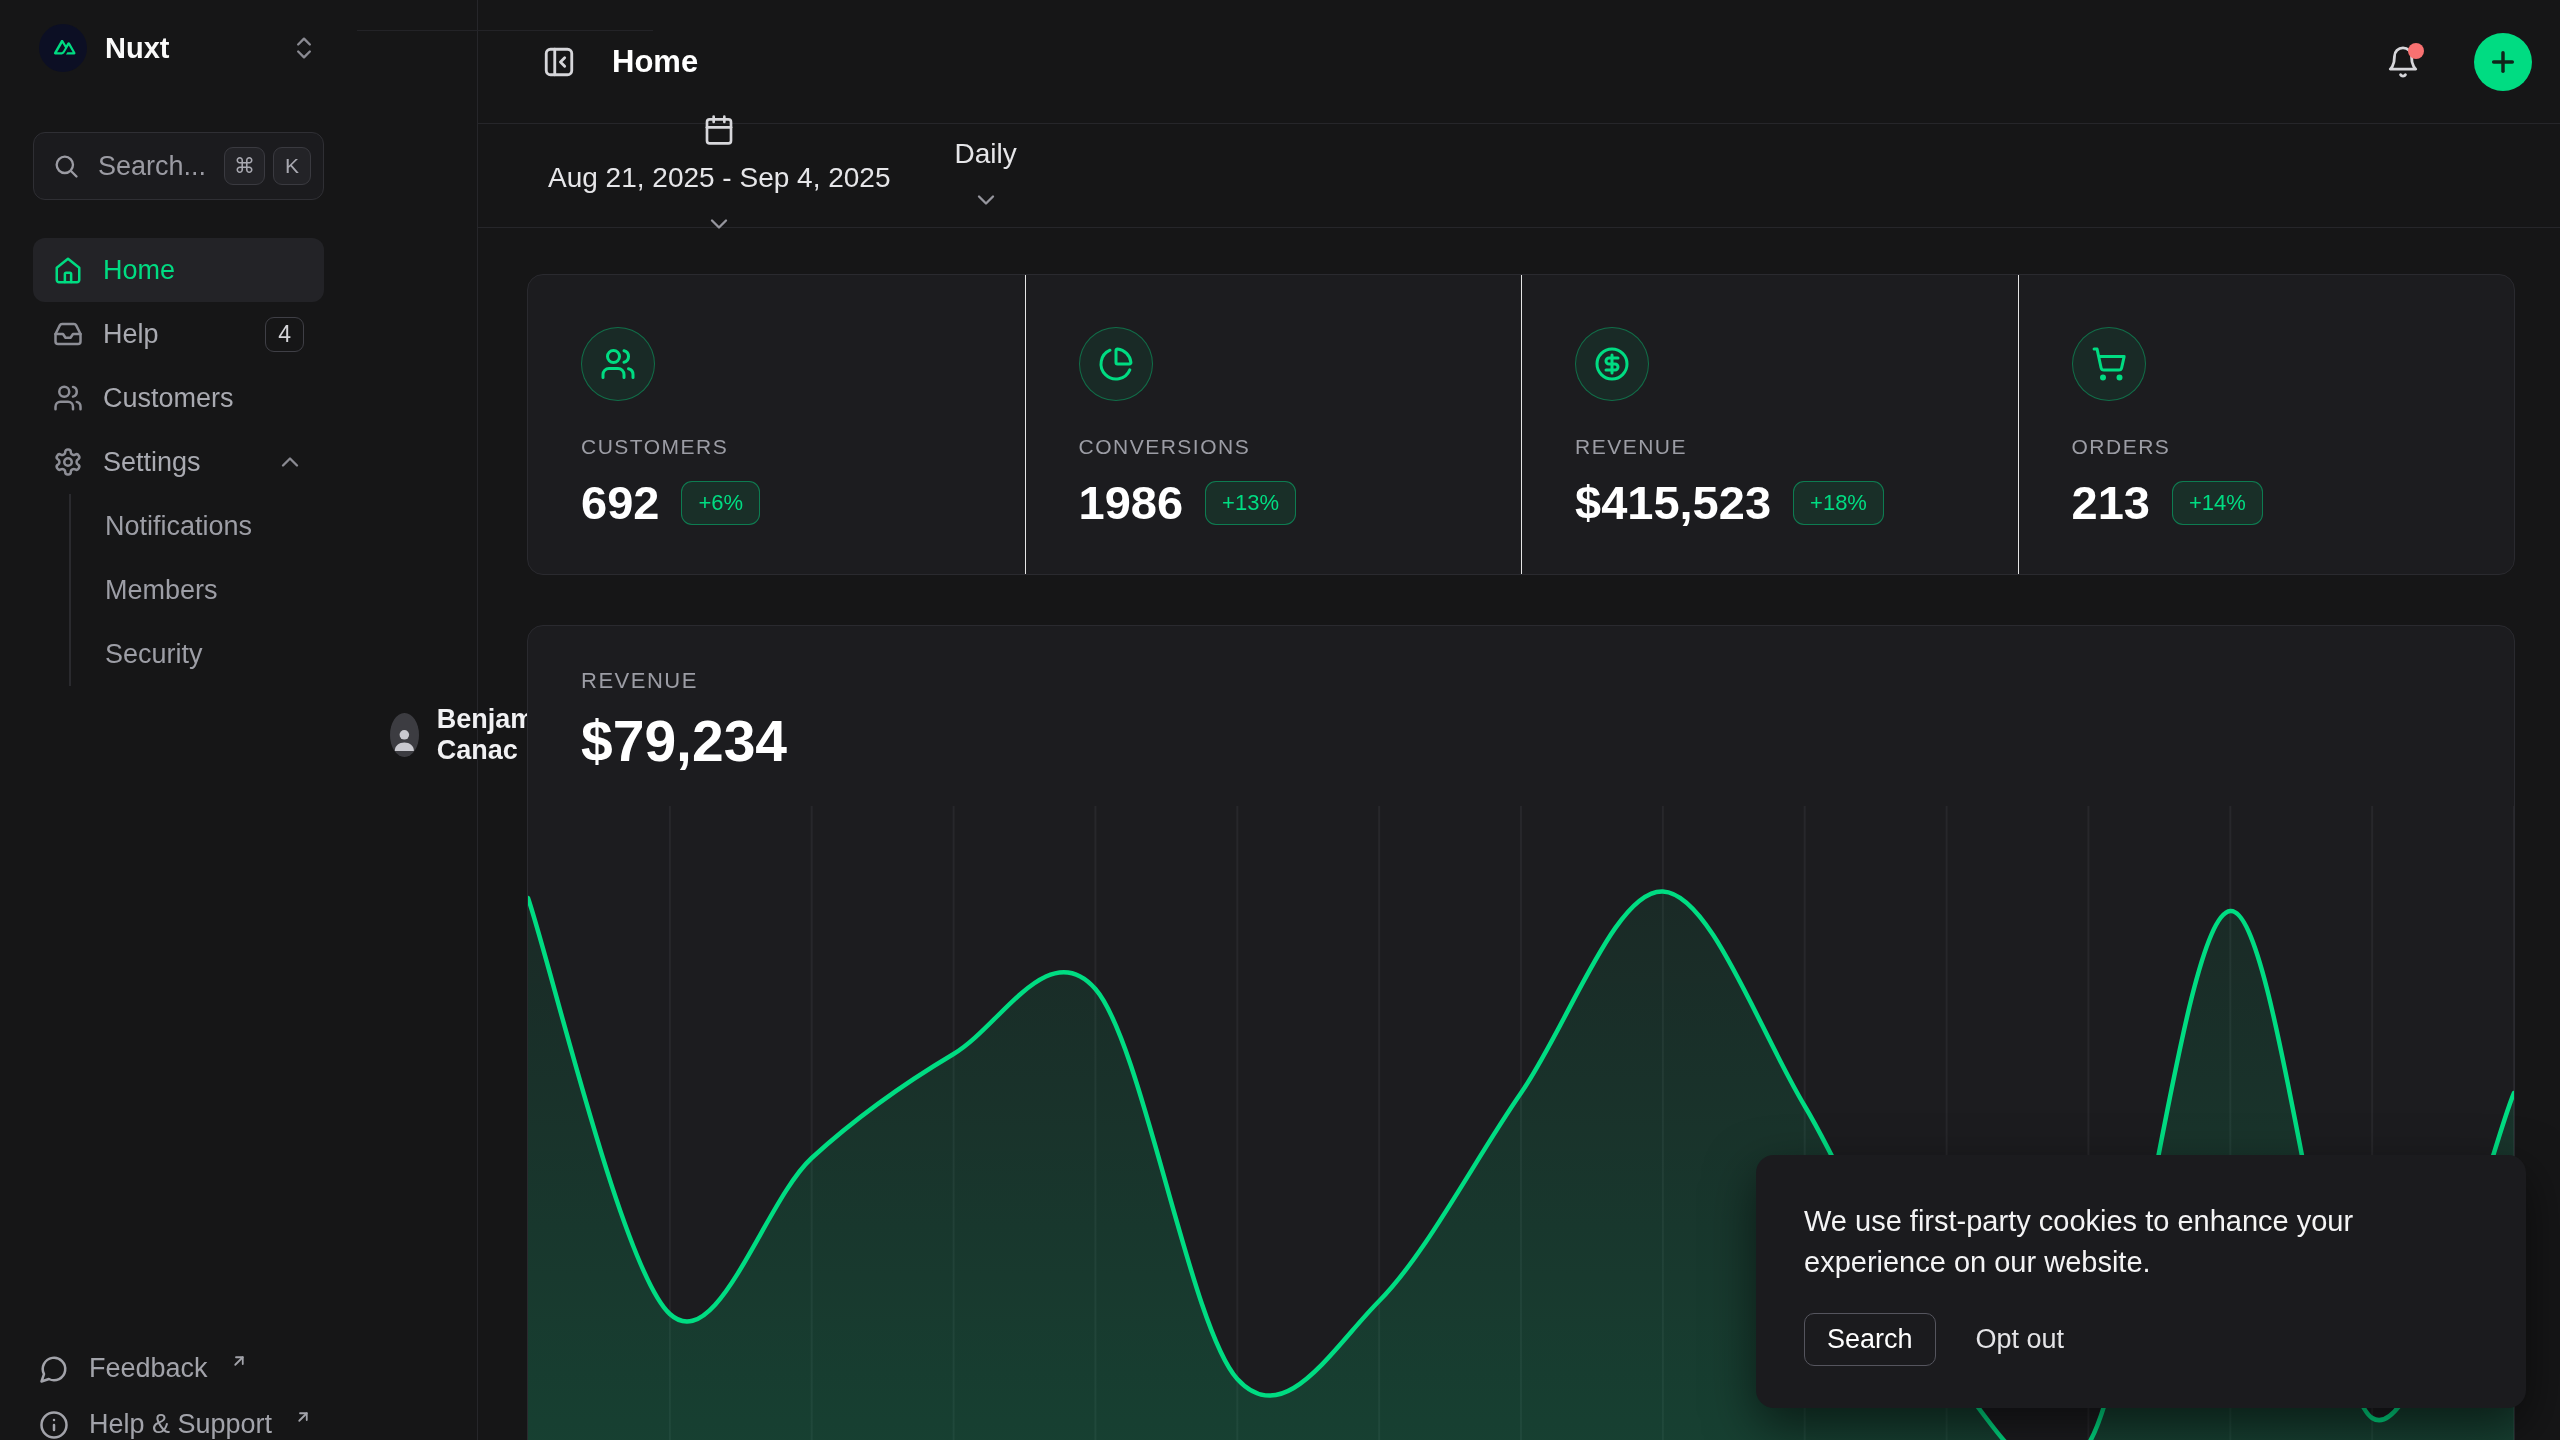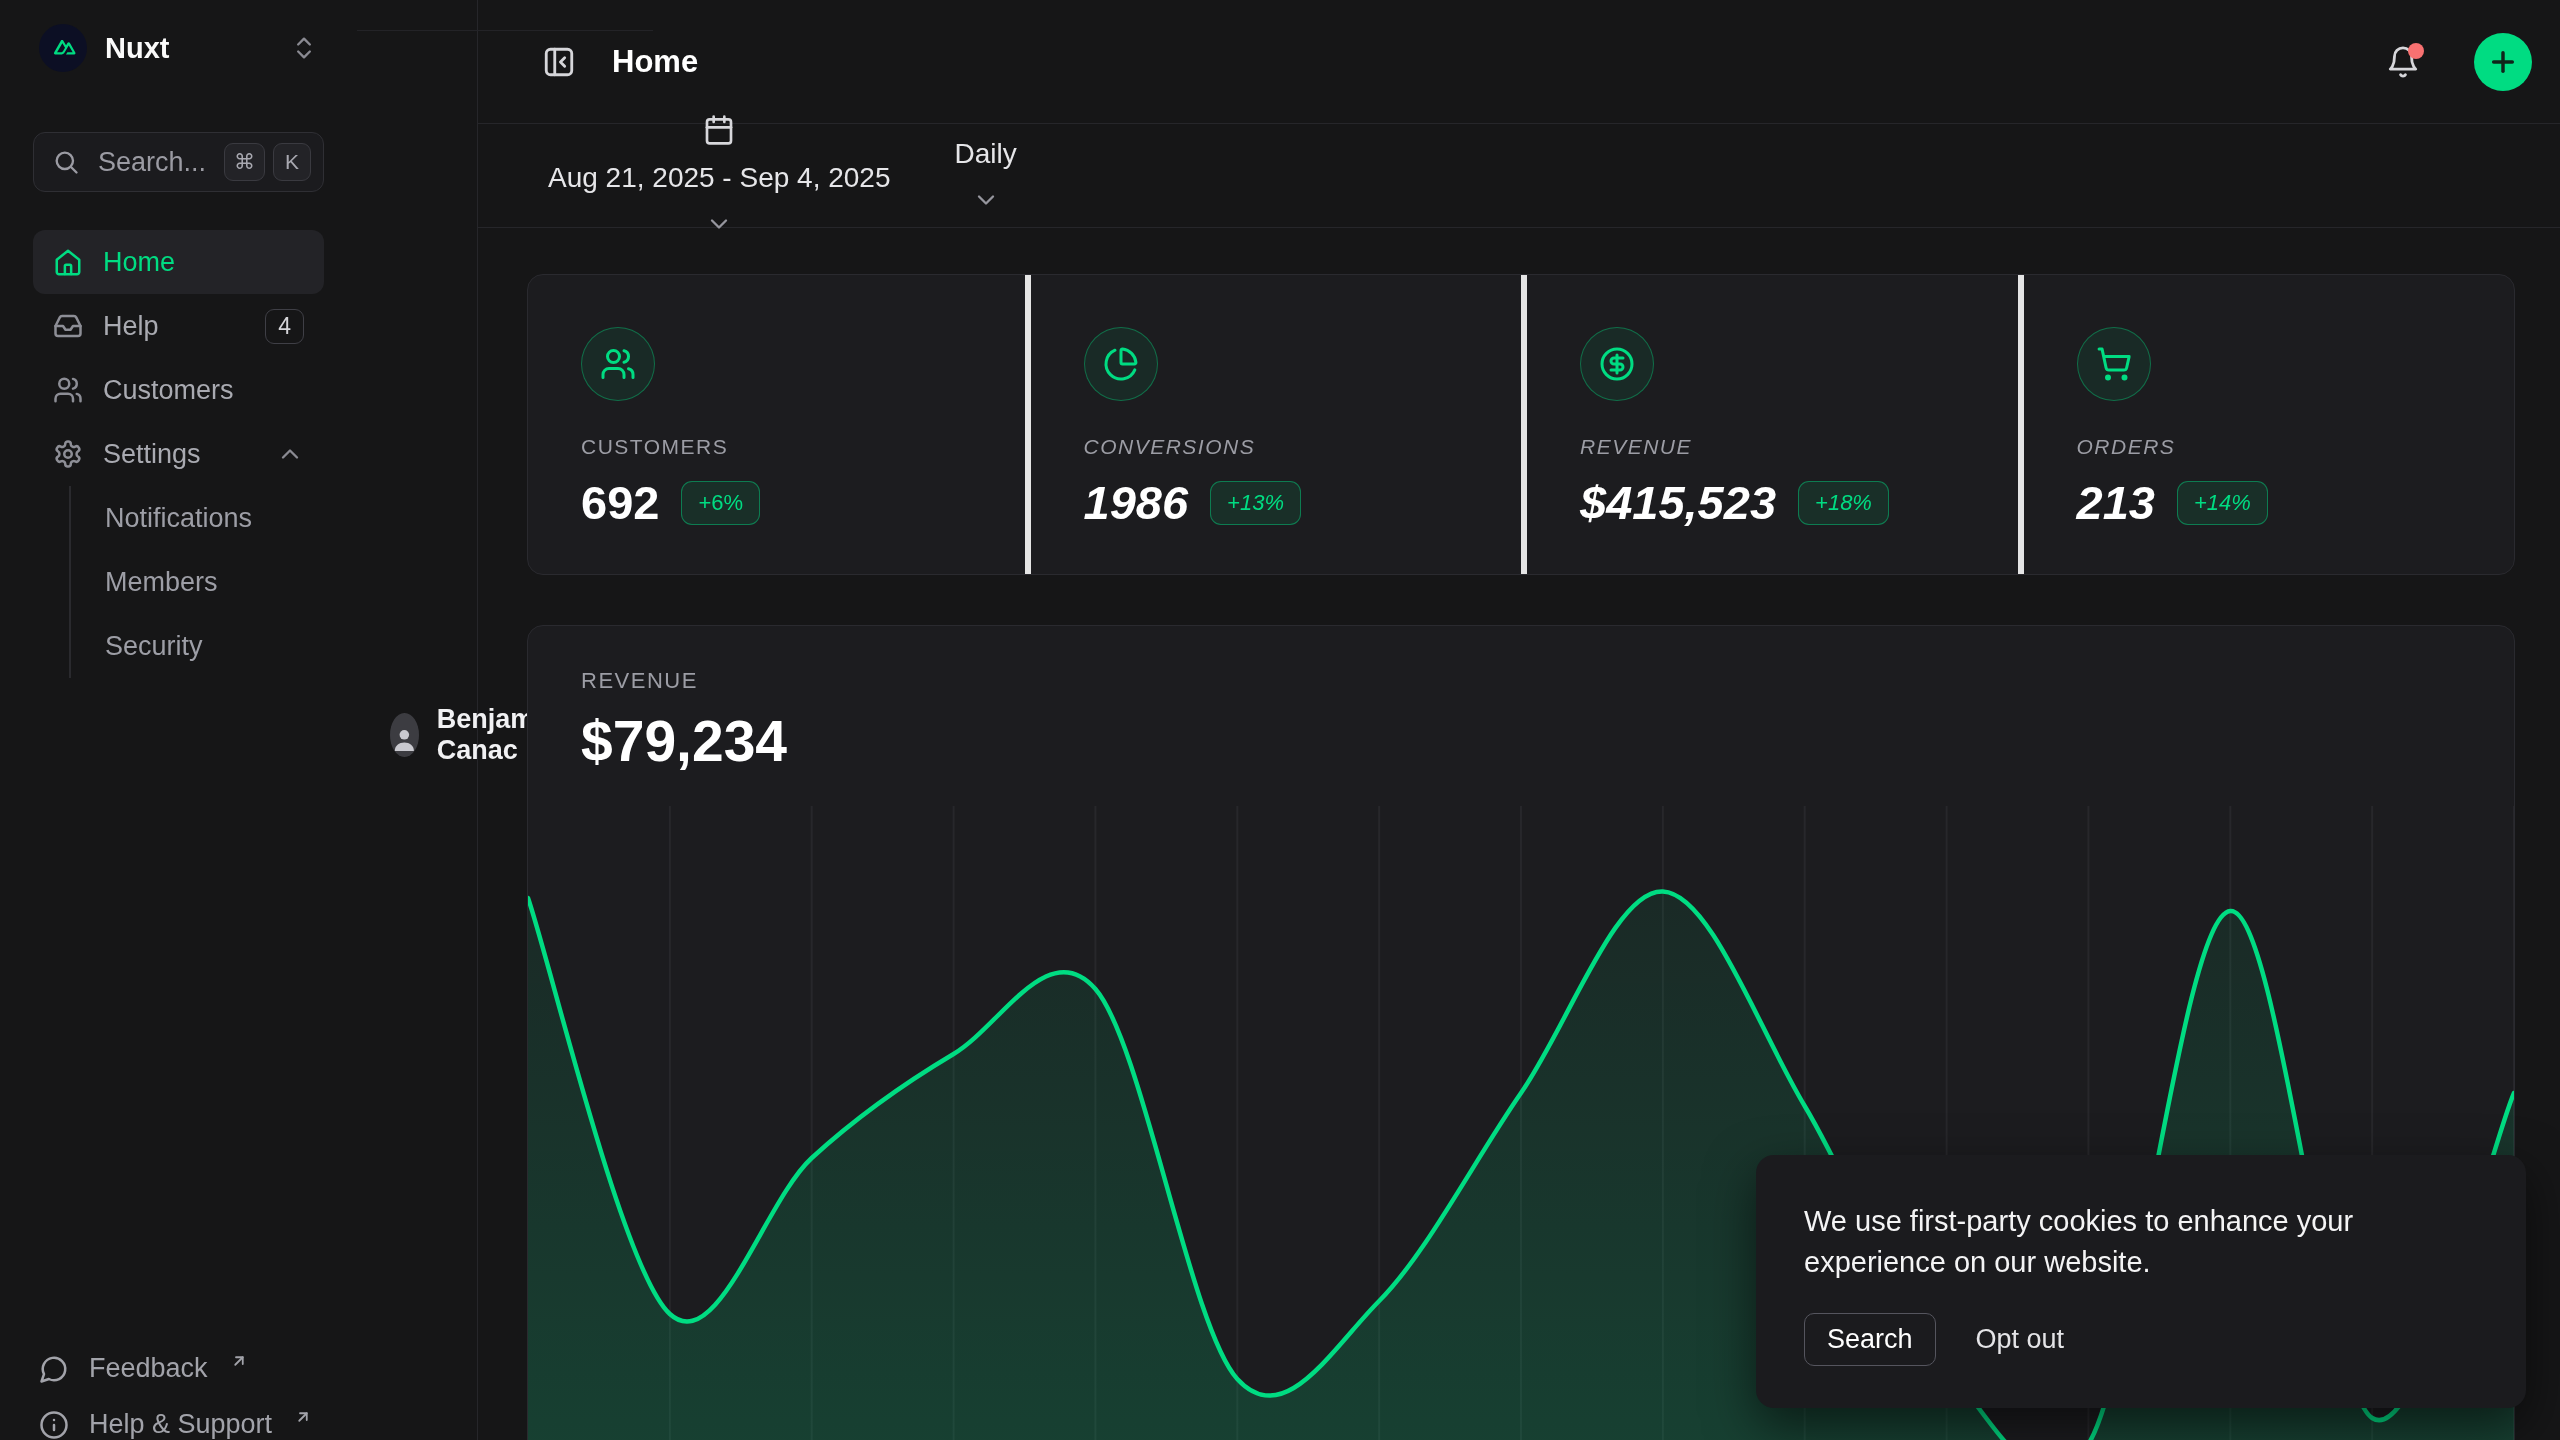--- a/index.html
+++ b/index.html
@@ -26,21 +26,21 @@
   }
   .logo-circle {
     width:48px; height:48px; border-radius:50%;
     background:#0c0f24; display:flex; align-items:center; justify-content:center;
   }
   .brand-name { font-size:29px; font-weight:700; color:#fafafa; }
   .brand-row .updown { margin-left:auto; color:#8a8a92; }
 
   .search-box {
     margin-top:52px;
-    height:60px; border-radius:12px;
+    height:68px; border-radius:12px;
     background:#1b1b1e; border:1px solid #2f2f34;
     display:flex; align-items:center; gap:18px;
     padding:0 12px 0 18px; cursor:text;
   }
   .search-box .ph { font-size:27px; color:#9b9ba3; flex:1; }
   .keys { display:flex; gap:8px; }
   .key {
     min-width:38px; height:38px; padding:0 9px;
     border-radius:9px; background:#232327; border:1px solid #3a3a40;
     color:#a8a8b0; font-size:21px; display:flex; align-items:center; justify-content:center;
@@ -129,21 +129,21 @@
   .range-btn .chev, .select-btn .chev { color:#96969e; }
 
   .content { flex:1; padding:46px 45px 0 49px; overflow:hidden; }
 
   .stats-row {
     display:grid; grid-template-columns:1fr 1fr 1fr 1fr;
     background:#1c1c1f; border:1px solid #2a2a2f; border-radius:16px;
     height:301px;
   }
   .stat-cell { padding:52px 0 0 53px; cursor:pointer; }
-  .stat-cell + .stat-cell { border-left:6px solid #e5e5e5;font-style:italic; }
+  .stat-cell + .stat-cell { border-left:1px solid #e5e5e5; }
   .stat-ico {
     width:74px; height:74px; border-radius:50%;
     background:rgba(0,220,130,0.08); border:1px solid rgba(0,220,130,0.38);
     display:flex; align-items:center; justify-content:center;
     color:#00dc82;
   }
   .stat-label {
     margin-top:34px; font-size:21px; letter-spacing:1.5px;
     color:#9c9da5; font-weight:500;
   }

